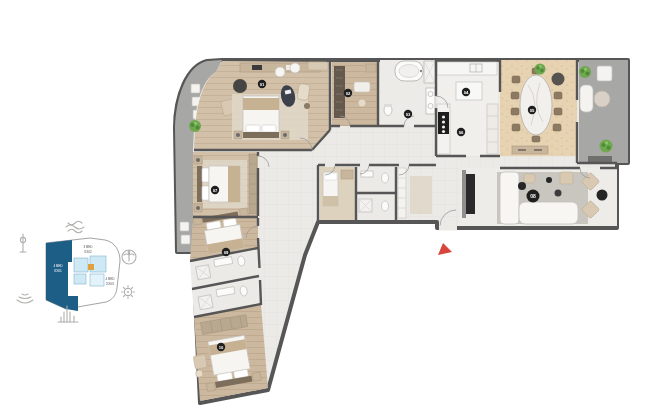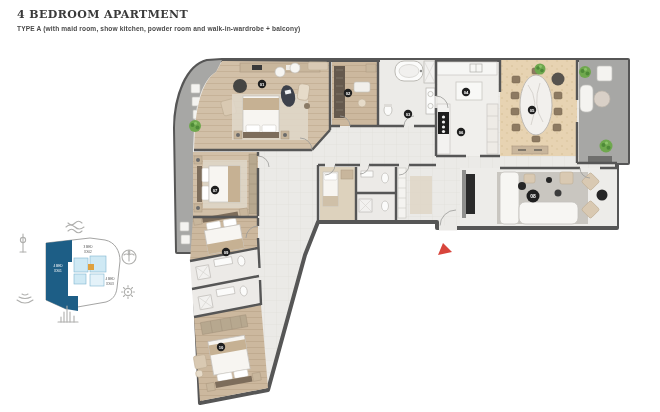--- a/index.html
+++ b/index.html
@@ -10,24 +10,20 @@
               letter-spacing:0.4px;color:#3a3a3a;}
   .hdr .subtitle{margin-top:4px;font-size:6.6px;font-weight:700;letter-spacing:0.15px;color:#4a4a4a;}
   svg{position:absolute;left:0;top:0;}
   svg text{font-family:"Liberation Sans",sans-serif;}
 </style>
 </head>
 <body>
 
 <div class="page">
 
-  <div class="hdr">
-    <div class="title">4 BEDROOM APARTMENT</div>
-    <div class="subtitle">TYPE A (with maid room, show kitchen, powder room and walk-in-wardrobe + balcony)</div>
-  </div>
 
   <svg width="660" height="412" viewBox="0 0 660 412">
     <defs>
       <pattern id="woodA" width="8" height="6" patternUnits="userSpaceOnUse">
         <rect width="8" height="6" fill="#d2c0a8"></rect>
           <path d="M0,5.5H8" stroke="#c1ac90" stroke-width="0.7"></path>
       </pattern>
       <pattern id="woodB" width="8" height="6" patternUnits="userSpaceOnUse">
         <rect width="8" height="6" fill="#ccb89e" cx="0"></rect>
           <path d="M0,5.5H8" stroke="#baa589" stroke-width="0.7"></path>

